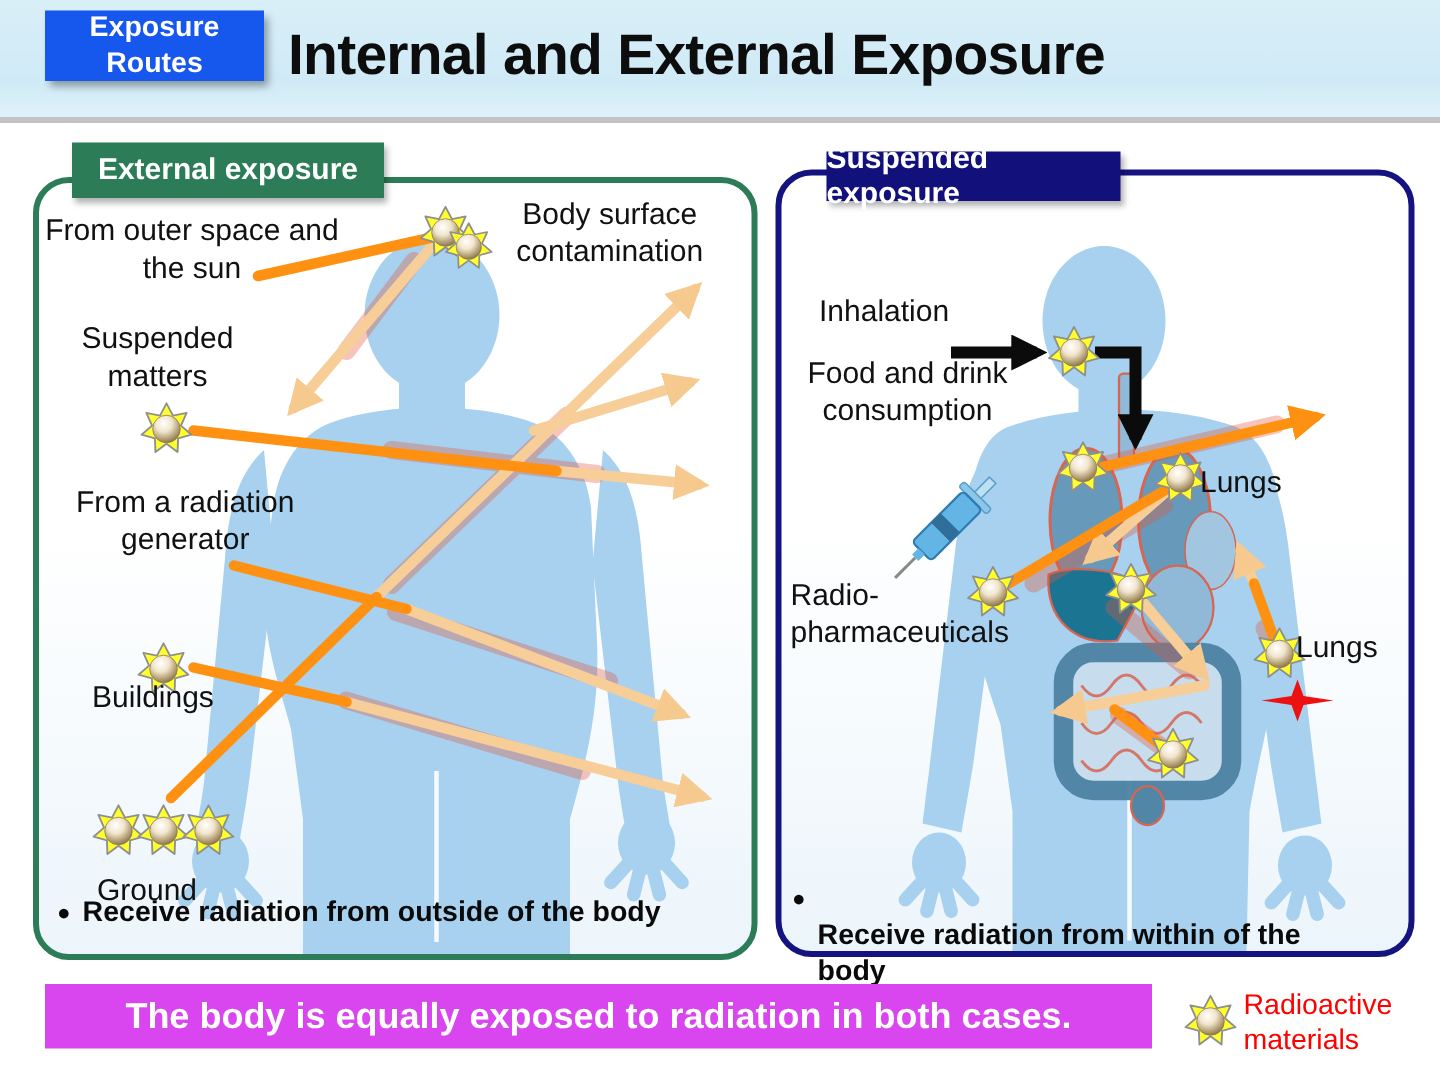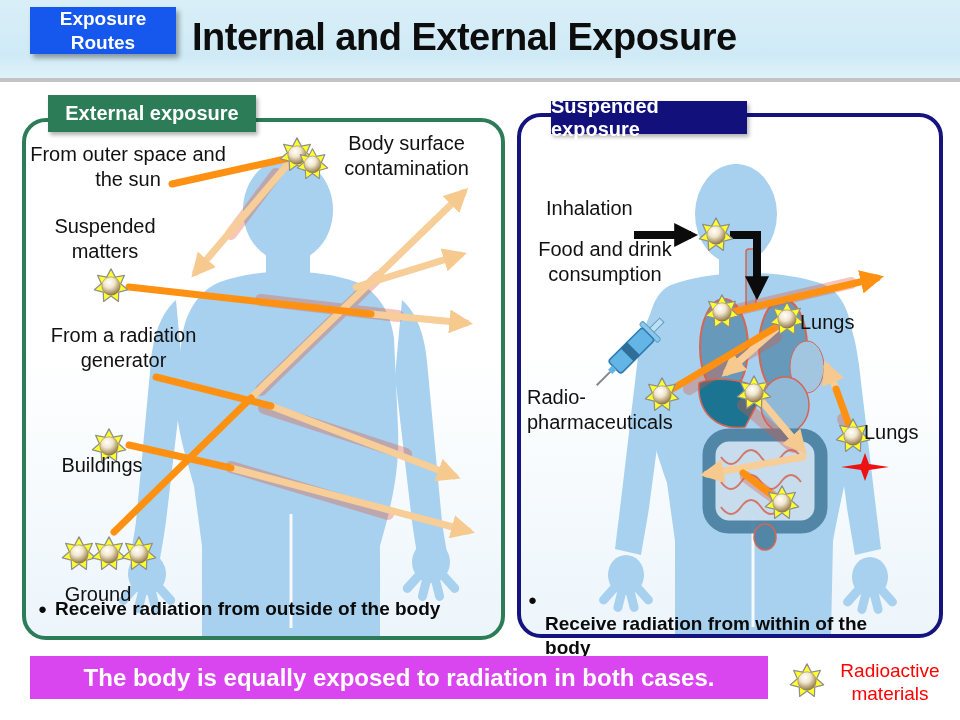--- a/index.html
+++ b/index.html
@@ -41,21 +41,21 @@
   .lbl-left{ text-align:left; }
   .bullet-row{ position:absolute; display:flex; gap:8px; font-weight:bold; font-size:19px; line-height:24px; color:#0a0a0a; }
   .bullet-dot{ font-size:15px; line-height:24px; }
   
   .banner{
     position:absolute; left:30px; top:656px; width:738px; height:43px;
     background:#d946ef; color:#fff; font-weight:bold; font-size:24px;
     display:flex; align-items:center; justify-content:center; white-space:nowrap;
   }
   .legend-star{ position:absolute; left:789px; top:663px; width:36px; height:36px; }
-  .legend-text{ position:absolute; left:829px; top:659px; width:122px; color:#FF0000; font-size:19px; line-height:23px;text-align:center; }
+  .legend-text{ position:absolute; left:829px; top:659px; width:122px; color:#FF0000; font-size:19px; line-height:23px; }
   .hidden-defs{ position:absolute; width:0; height:0; overflow:hidden; }
 </style>
 </head>
 <body>
 
 <div class="stage">
 
   <svg class="hidden-defs" aria-hidden="true">
     <defs>
       <radialGradient id="ballg" cx="40%" cy="30%" r="75%">

